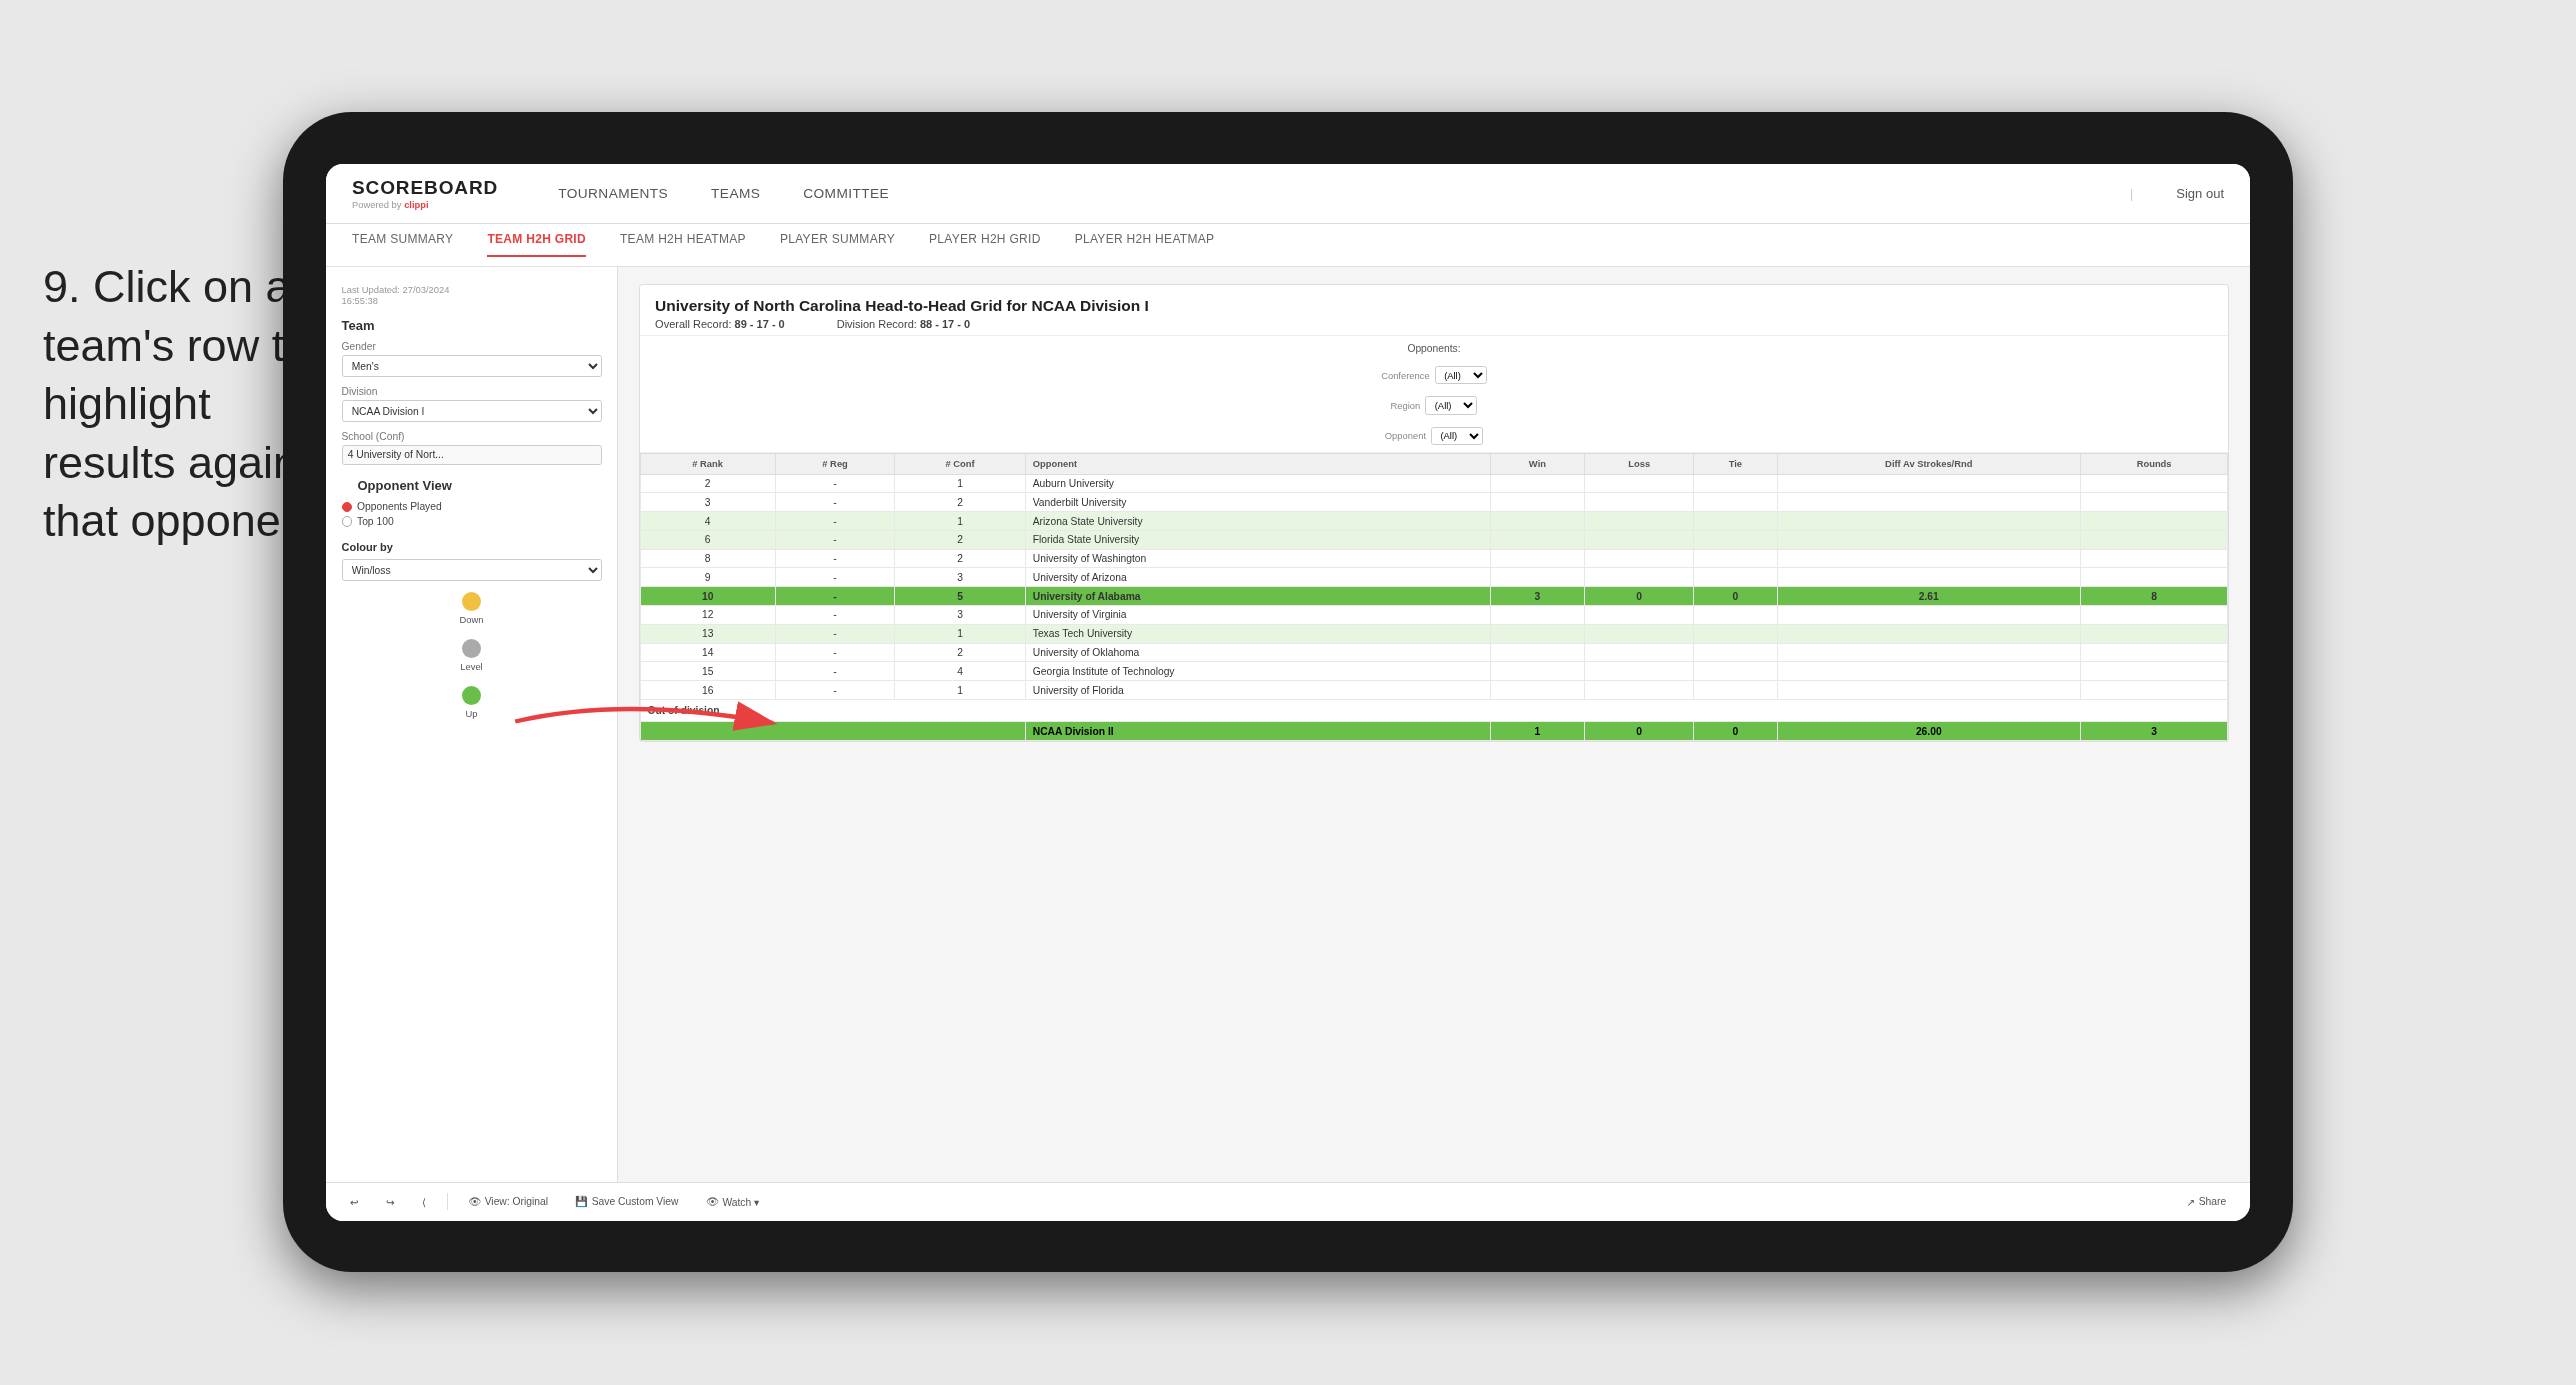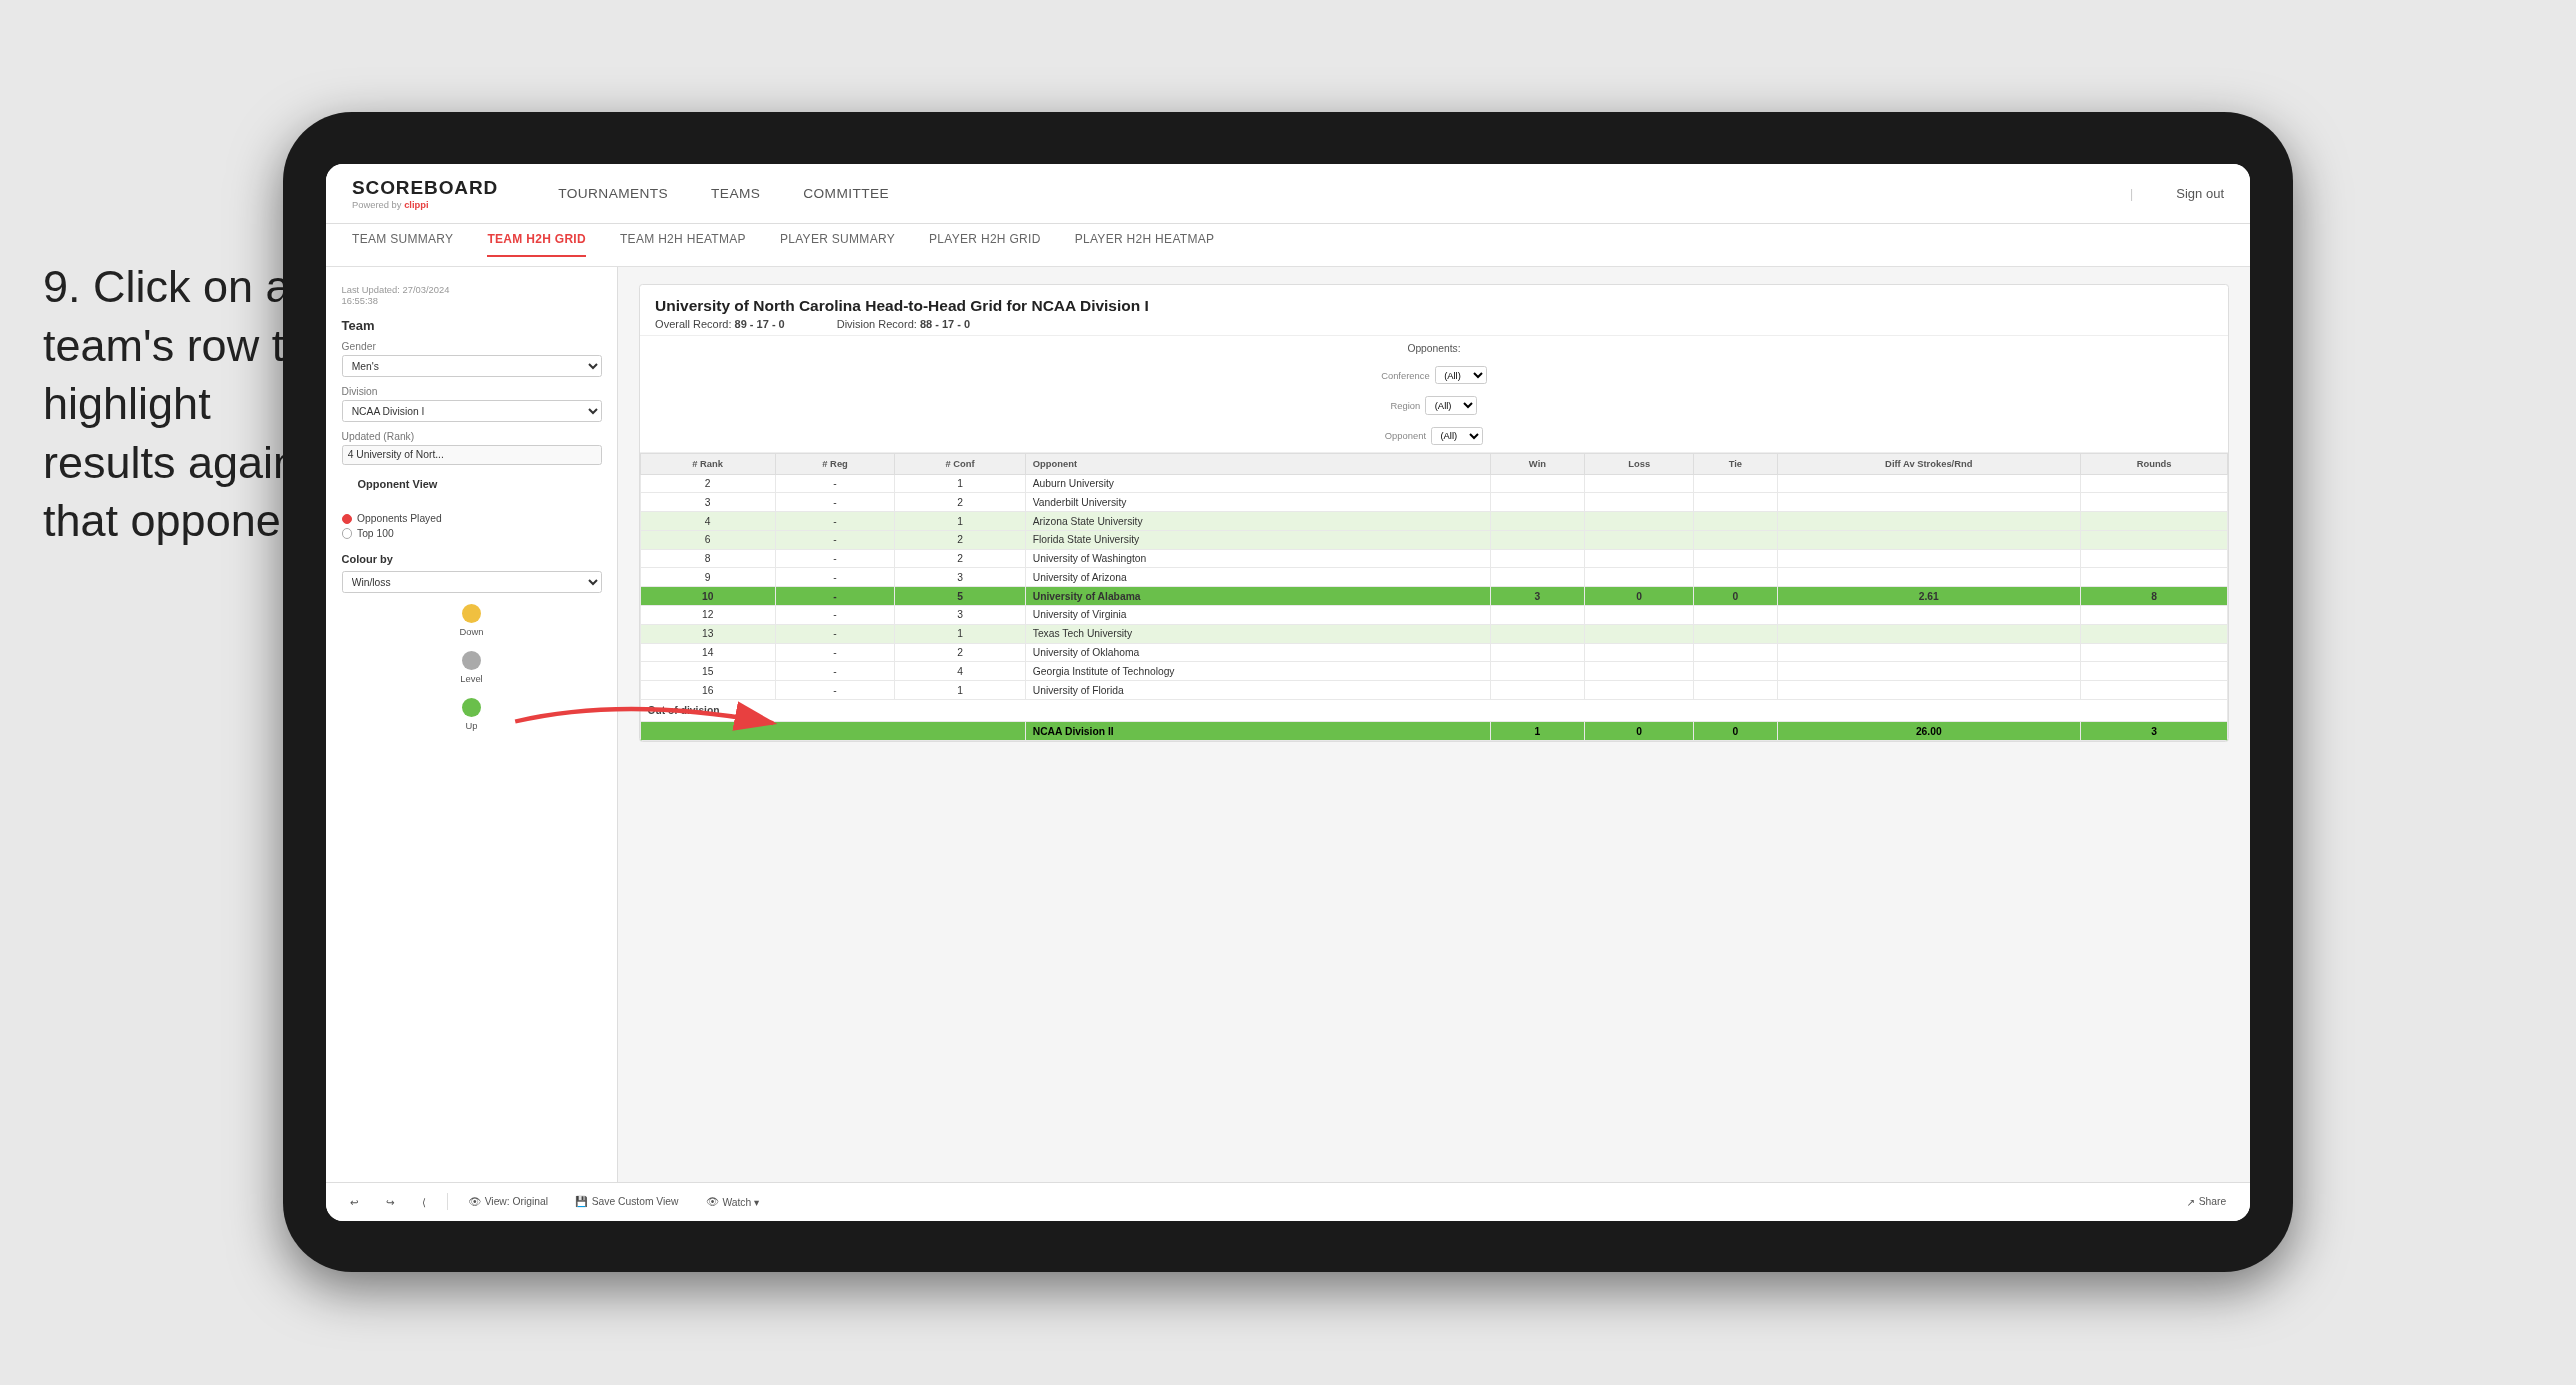--- a/index.html
+++ b/index.html
@@ -193,25 +193,25 @@
       width: 100%;
       font-size: 10.3px;
       padding: 3.4px 5.2px;
       border: 0.9px solid #ccc;
       border-radius: 2.6px;
       background: #f9f9f9;
       color: #333;
     }
 
     .opponent-view-title {
-      font-size: 11px;
+      font-size: 13px;
       font-weight: bold;
       color: #333;
       margin-top: 13.7px;
-      margin-bottom: 23px;
+      margin-bottom: 8px;
       padding-left: 16px;
     }
 
     .radio-option {
       display: flex;
       align-items: center;
       gap: 5.2px;
       font-size: 10.3px;
       color: #444;
       margin-bottom: 3.4px;
@@ -488,21 +488,21 @@
           <div class="sidebar-label">Gender</div>
           <select class="sidebar-select">
             <option>Men's</option>
           </select>
 
           <div class="sidebar-label">Division</div>
           <select class="sidebar-select">
             <option>NCAA Division I</option>
           </select>
 
-          <div class="sidebar-label">Updated (Rank)</div>
+          <div class="sidebar-label">School (Conf)</div>
           <div class="sidebar-school-box">4 University of Nort...</div>
 
           <div class="opponent-view-title">Opponent View</div>
           <div class="radio-option">
             <div class="radio-dot"></div>
             <span>Opponents Played</span>
           </div>
           <div class="radio-option">
             <div class="radio-empty"></div>
             <span>Top 100</span>

